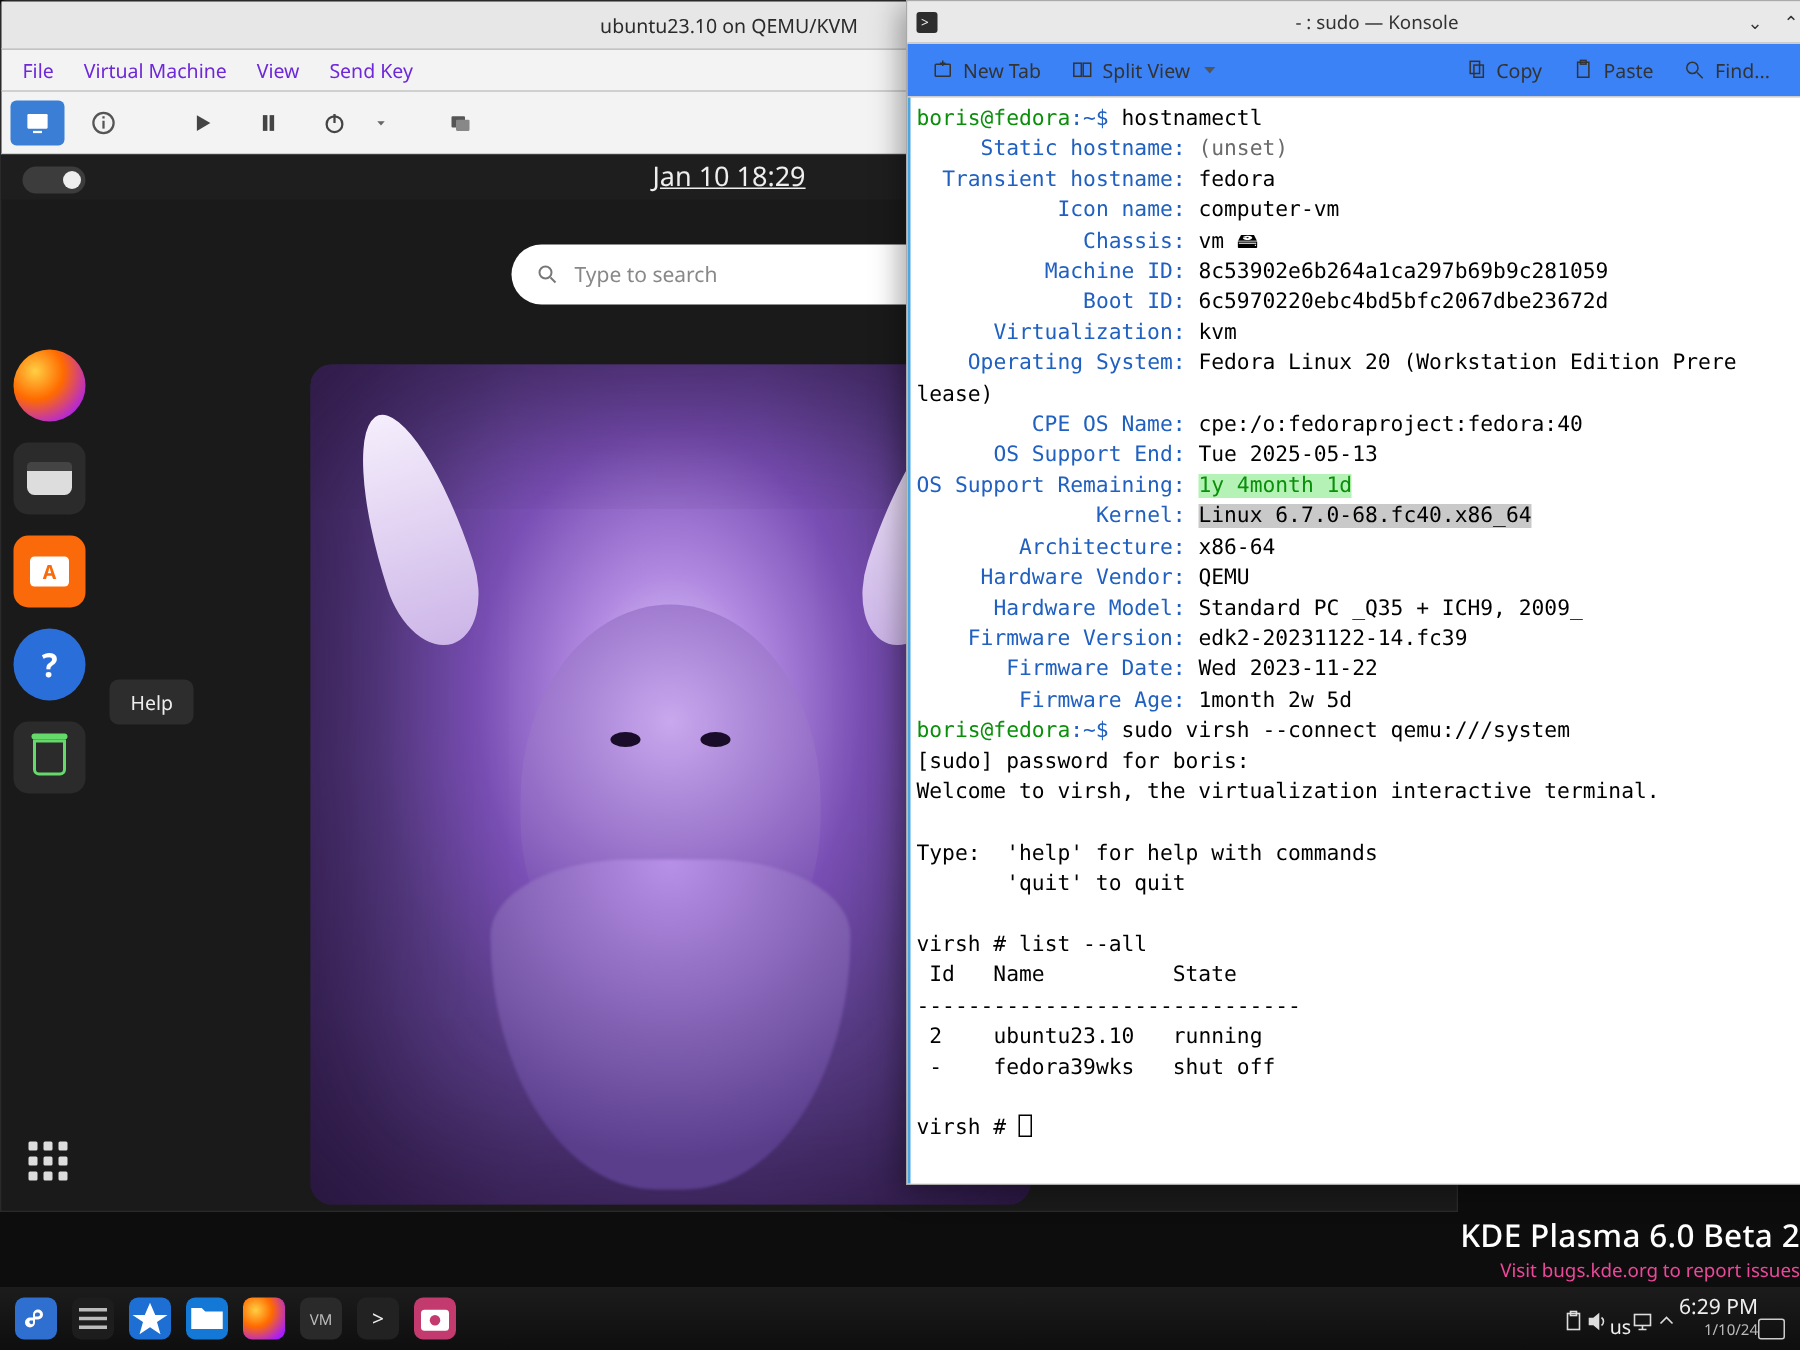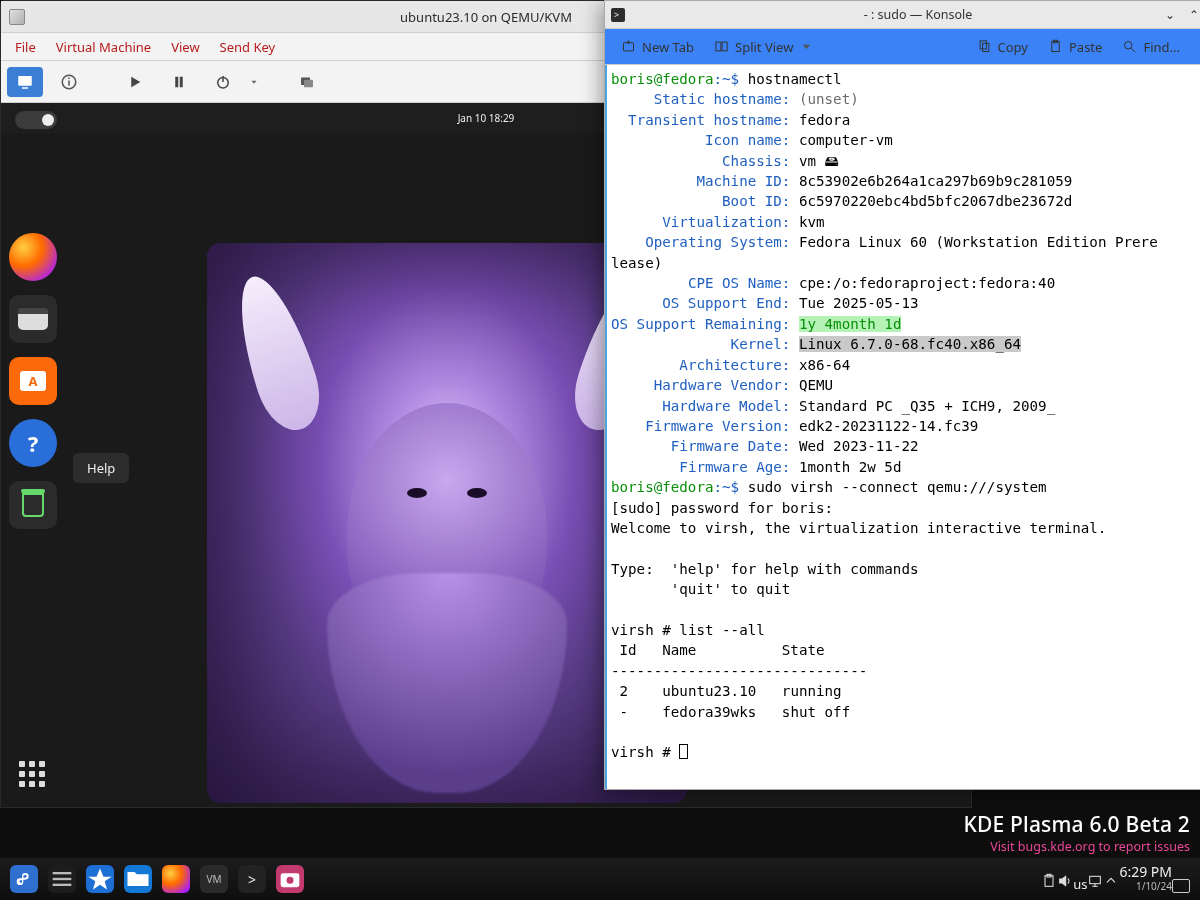--- a/index.html
+++ b/index.html
@@ -1,34 +1,34 @@
 <!DOCTYPE html>
 <html><head>
 <meta charset="utf-8">
 <style>
   * { box-sizing: border-box; margin: 0; padding: 0; }
   html, body { width: 1200px; height: 900px; overflow: hidden; font-family: "Noto Sans", "Segoe UI", sans-serif; background: #0d0d0d; }
   .root { position: relative; width: 1200px; height: 900px; }
 
   
   .vm-window { position: absolute; left: 0; top: 0; width: 972px; height: 808px; background: #1a1a1a; border: 1px solid #2a2a2a; border-radius: 4px 4px 0 0; }
-  .vm-titlebar { height: 32px; background: #e7e7e7; display: flex; align-items: center; position: relative; border-bottom: 1px solid #cfcfcf; }
+  .vm-titlebar { height: 32px; background: #e7e7e7; display: flex; align-items: center; position: relative; border-bottom: 1px solid #cfcfcf; justify-content: flex-end; }
   .vm-title-icon { width: 16px; height: 16px; margin-left: 8px; background: linear-gradient(135deg,#e0e0e0,#b0b0b0); border:1px solid #888; border-radius:2px; }
   .vm-title { position: absolute; left: 0; right: 0; text-align: center; font-size: 13px; color: #2b2b2b; }
   .vm-menubar { height: 28px; background: #f3f3f3; display: flex; align-items: center; padding-left: 6px; gap: 4px; border-bottom: 1px solid #d0d0d0; }
-  .vm-menu-item { font-size: 13px; color: #b91c1c; padding: 2px 8px; border-radius: 3px; cursor: default; }
+  .vm-menu-item { font-size: 13px; color: #6d28d9; padding: 2px 8px; border-radius: 3px; cursor: default; }
   .vm-toolbar { height: 42px; background: #f3f3f3; display: flex; align-items: center; padding-left: 6px; gap: 8px; border-bottom: 1px solid #d0d0d0; }
   .vm-tbtn { width: 36px; height: 30px; display:flex; align-items:center; justify-content:center; border-radius:4px; }
   .vm-tbtn.active { background:#3a7fd5; }
   .vm-tbtn svg { width:18px; height:18px; }
   .vm-sep { width:14px; }
   .vm-dropdown-caret { width:10px; }
 
   .vm-guest { position: relative; flex: 1; height: calc(100% - 32px - 28px - 42px); background: #1a1a1a; }
-  .gnome-topbar { height: 30px; background: #1e1e1e; display:flex; align-items:center; justify-content:center; color:#eee; font-size:10px; }
+  .gnome-topbar { height: 30px; background: #1e1e1e; display:flex; align-items:center; justify-content:center; color:#eee; font-size:18px;text-decoration:underline; }
   .gnome-pill { position:absolute; left:14px; top:8px; width:42px; height:18px; border-radius:9px; background:#3c3c3c; display:flex; align-items:center; justify-content:flex-end; padding:0 3px; }
   .gnome-pill::after { content:""; width:12px; height:12px; border-radius:50%; background:#eee; }
   .gnome-dock { position:absolute; left:4px; top:130px; width:56px; display:flex; flex-direction:column; gap:14px; align-items:center; }
   .dock-item { width:48px; height:48px; border-radius:10px; background:#2b2b2b; display:flex; align-items:center; justify-content:center; position:relative; }
   .dock-item.round { border-radius:50%; }
   .dock-ff { background: radial-gradient(circle at 30% 30%, #ffcf44, #ff6a00 40%, #a61cff 85%); }
   .dock-files { background:#2b2b2b; }
   .dock-files-inner { width:30px; height:22px; background:#ddd; border-radius:3px 3px 5px 5px; border-top:6px solid #444; }
   .dock-sw { background:#fa6a0a; display:flex; align-items:center; justify-content:center; }
   .dock-sw-inner { width:26px; height:20px; background:#fff; border-radius:3px; }
@@ -64,21 +64,21 @@
   .k-win-btn { width:14px; height:14px; display:flex; align-items:center; justify-content:center; color:#333; font-size:12px; cursor:default;}
   .k-toolbar { height:36px; background:#3b82f6; border-bottom:1px solid #ccc; display:flex; align-items:center; padding:0 8px; gap:4px; }
   .k-tool { display:flex; align-items:center; gap:6px; padding:4px 8px; border-radius:4px; font-size:13px; color:#333; }
   .k-tool svg{width:15px;height:15px;}
   .k-spacer { flex:1; }
   .k-term { flex:1; background:#fff; color:#000; font-family: "DejaVu Sans Mono","Menlo",monospace; font-size:14.2px; line-height:20.4px; padding:4px 4px 4px 4px; white-space:pre; overflow:hidden; border-left:2px solid #4aa5e0;}
   .tg{color:#0a8f0a;} .tb{color:#2060c0;} .tgrey{color:#6b6b6b;} .hl-green{background:#b5f2b5;} .hl-sel{background:#c9c9c9;}
   .cursor-box{display:inline-block;width:9px;height:15px;border:1px solid #000;vertical-align:-2px;}
 
   
-  .kde-brand { position:absolute; right:10px; top:810px; color:#fff; text-align:right; }
+  .kde-brand { position:absolute; right:0; top:810px; color:#fff; text-align:right; }
   .kde-brand .big{ font-size:21px; font-weight:500; letter-spacing:.2px;}
   .kde-brand .small{ font-size:12.5px; color:#ec4899; }
 
   
   .panel { position:absolute; left:0; bottom:0; width:1200px; height:42px; background:linear-gradient(#1c1c1c,#0e0e0e); display:flex; align-items:center; padding:0 10px; color:#eee; }
   .p-left{display:flex; align-items:center; gap:10px;}
   .p-icon{width:28px;height:28px;border-radius:6px;display:flex;align-items:center;justify-content:center;}
   .p-fedora{background:#2f6fd0;}
   .p-fedora svg{width:16px;height:16px;fill:#fff;}
   .p-generic{background:#1d1d1d;}
@@ -170,20 +170,27 @@
             <div class="dock-sw-inner"></div>
           </div>
         <div class="dock-item round dock-help">?</div>
         <div class="dock-item dock-trash">
             <div class="dock-trash-inner"></div>
           </div>
       </div>
 
       <div class="help-tip">Help</div>
 
+      <div class="search-pill">
+        <svg width="16" height="16" viewBox="0 0 24 24" fill="none" stroke="#777" stroke-width="2">
+            <circle cx="10" cy="10" r="6"></circle>
+            <line x1="15" y1="15" x2="20" y2="20"></line>
+          </svg>
+        <span>Type to search</span>
+      </div>
 
       <div class="wallpaper">
         <div class="horn l"></div>
         <div class="horn r"></div>
         <div class="face"></div>
         <div class="eye l"></div>
         <div class="eye r"></div>
         <div class="beard"></div>
       </div>
 
@@ -264,21 +271,21 @@
     </div>
 
     <div class="k-term"><span class="tg">boris@fedora</span><span class="tb">:~$</span> <span>hostnamectl</span>
      <span class="tb">Static hostname:</span> <span class="tgrey">(unset)</span>
   <span class="tb">Transient hostname:</span> <span>fedora</span>
            <span class="tb">Icon name:</span> <span>computer-vm</span>
              <span class="tb">Chassis:</span> <span>vm 🖴</span>
           <span class="tb">Machine ID:</span> <span>8c53902e6b264a1ca297b69b9c281059</span>
              <span class="tb">Boot ID:</span> <span>6c5970220ebc4bd5bfc2067dbe23672d</span>
       <span class="tb">Virtualization:</span> <span>kvm</span>
-    <span class="tb">Operating System:</span> <span>Fedora Linux 60 (Workstation Edition Prere</span>
+    <span class="tb">Operating System:</span> <span>Fedora Linux 20 (Workstation Edition Prere</span>
 <span>lease)</span>
          <span class="tb">CPE OS Name:</span> <span>cpe:/o:fedoraproject:fedora:40</span>
       <span class="tb">OS Support End:</span> <span>Tue 2025-05-13</span>
 <span class="tb">OS Support Remaining:</span> <span class="tg hl-green">1y 4month 1d</span>
               <span class="tb">Kernel:</span> <span class="hl-sel">Linux 6.7.0-68.fc40.x86_64</span>
         <span class="tb">Architecture:</span> <span>x86-64</span>
      <span class="tb">Hardware Vendor:</span> <span>QEMU</span>
       <span class="tb">Hardware Model:</span> <span>Standard PC _Q35 + ICH9, 2009_</span>
     <span class="tb">Firmware Version:</span> <span>edk2-20231122-14.fc39</span>
        <span class="tb">Firmware Date:</span> <span>Wed 2023-11-22</span>

